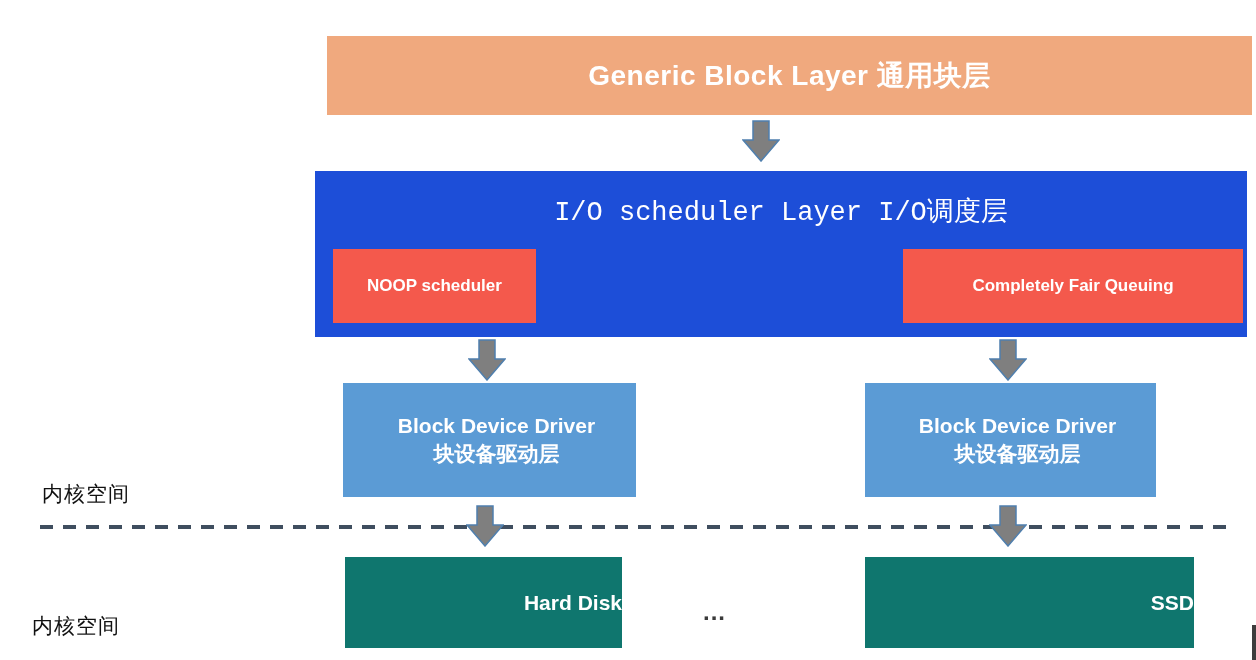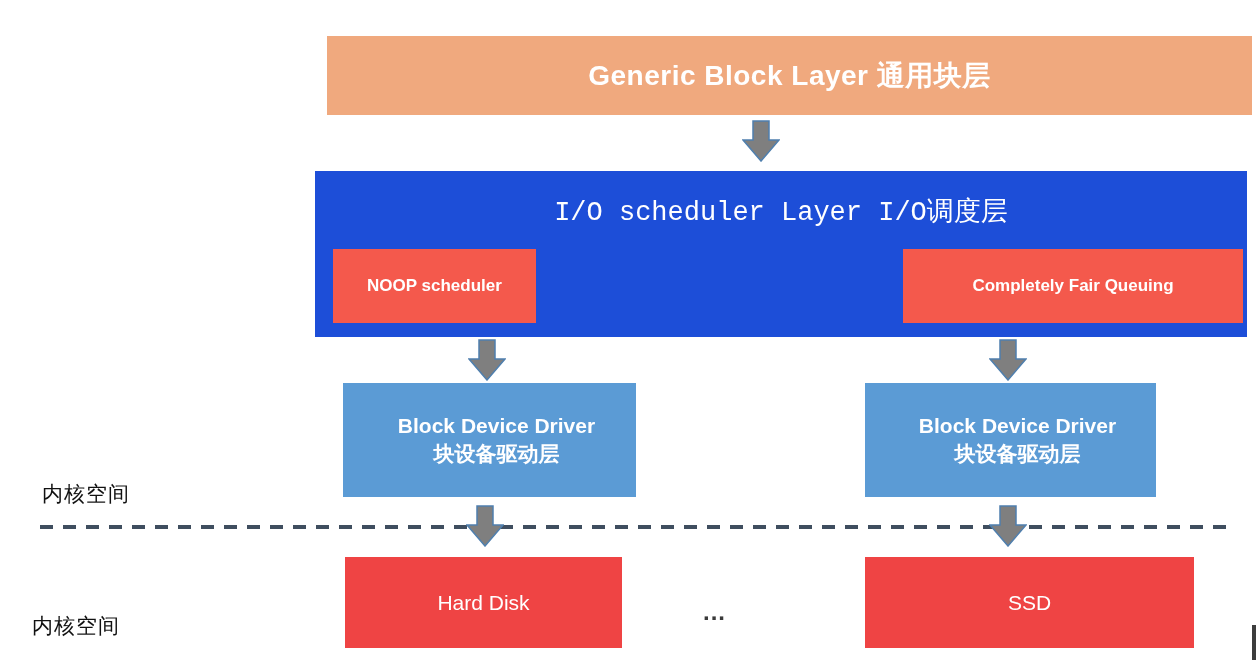--- a/index.html
+++ b/index.html
@@ -29,21 +29,21 @@
   .sched-noop     { left:18px;  width:203px; }
   .sched-deadline { left:295px; width:243px; }
   .sched-cfq      { left:588px; width:340px; }
 
   
   .bdd { flex-direction:column; background:#5B9BD5; font-weight:bold; font-size:21px; line-height:28px;padding-left:14px; }
   .bdd-left  { left:343px; top:383px; width:279px; height:114px; }
   .bdd-right { left:865px; top:383px; width:277px; height:114px; }
 
   
-  .hw { background:#ef4444; font-weight:normal; font-size:21px; }
+  .hw { background:#0f766e; font-weight:bold; font-size:21px;justify-content:flex-end; }
   .hw-left  { left:345px; top:557px; width:277px; height:91px; }
   .hw-right { left:865px; top:557px; width:329px; height:91px; }
 
   
   .divider {
     position:absolute; left:40px; top:525px; width:1193px; height:4px; z-index:1;
     background:repeating-linear-gradient(90deg,#3F4E5F 0 13px, transparent 13px 23px);
   }
 
   

